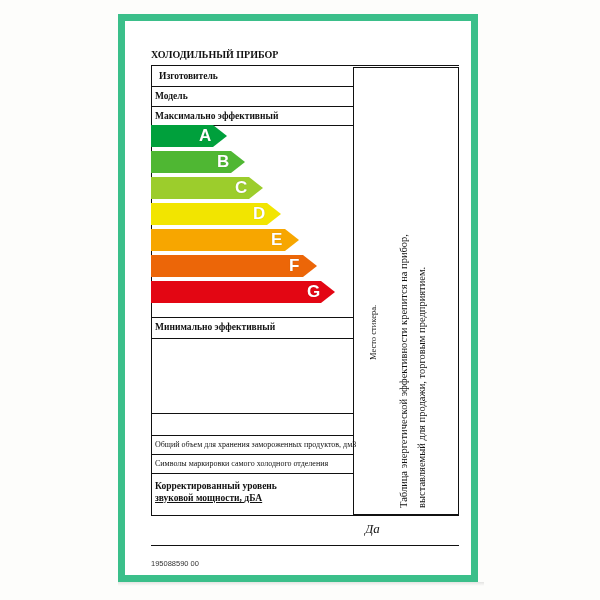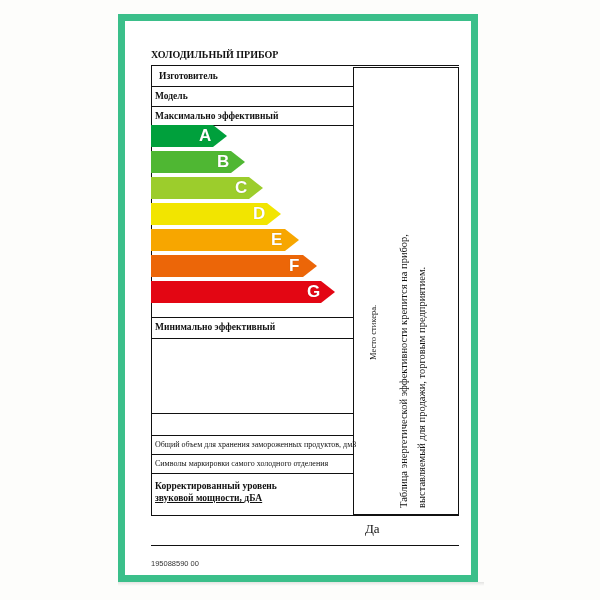--- a/index.html
+++ b/index.html
@@ -202,21 +202,21 @@
       <div class="hr" style="left:26px;top:414px;width:202px;"></div>
       <div class="fieldlabel sm" style="left:30px;top:419px;">Общий объем для хранения замороженных продуктов, дм3</div>
       <div class="hr" style="left:26px;top:433px;width:202px;"></div>
       <div class="fieldlabel sm" style="left:30px;top:438px;">Символы маркировки самого холодного отделения</div>
       <div class="hr" style="left:26px;top:452px;width:202px;"></div>
 
       <div class="fieldlabel b" style="left:30px;top:460px;">Корректированный уровень</div>
       <div class="fieldlabel b" style="left:30px;top:472px;text-decoration:underline;">звуковой мощности, дБА</div>
       <div class="hr" style="left:26px;top:494px;width:308px;"></div>
 
-      <div class="yes" style="left:240px;top:500px;">Да</div>
+      <div class="yes" style="left:240px;top:500px;font-style:italic;">Да</div>
       <div class="hr" style="left:26px;top:524px;width:308px;"></div>
 
       <div class="rightbox">
         <div class="vtext small" style="left:14px;top:292px;transform:rotate(-90deg);">Место стикера.</div>
         <div class="vtext" style="left:44px;top:440px;transform:rotate(-90deg);">Таблица энергетической эффективности крепится на прибор,</div>
         <div class="vtext" style="left:62px;top:440px;transform:rotate(-90deg);">выставляемый для продажи, торговым предприятием.</div>
       </div>
 
       <div class="code">195088590 00</div>
 

